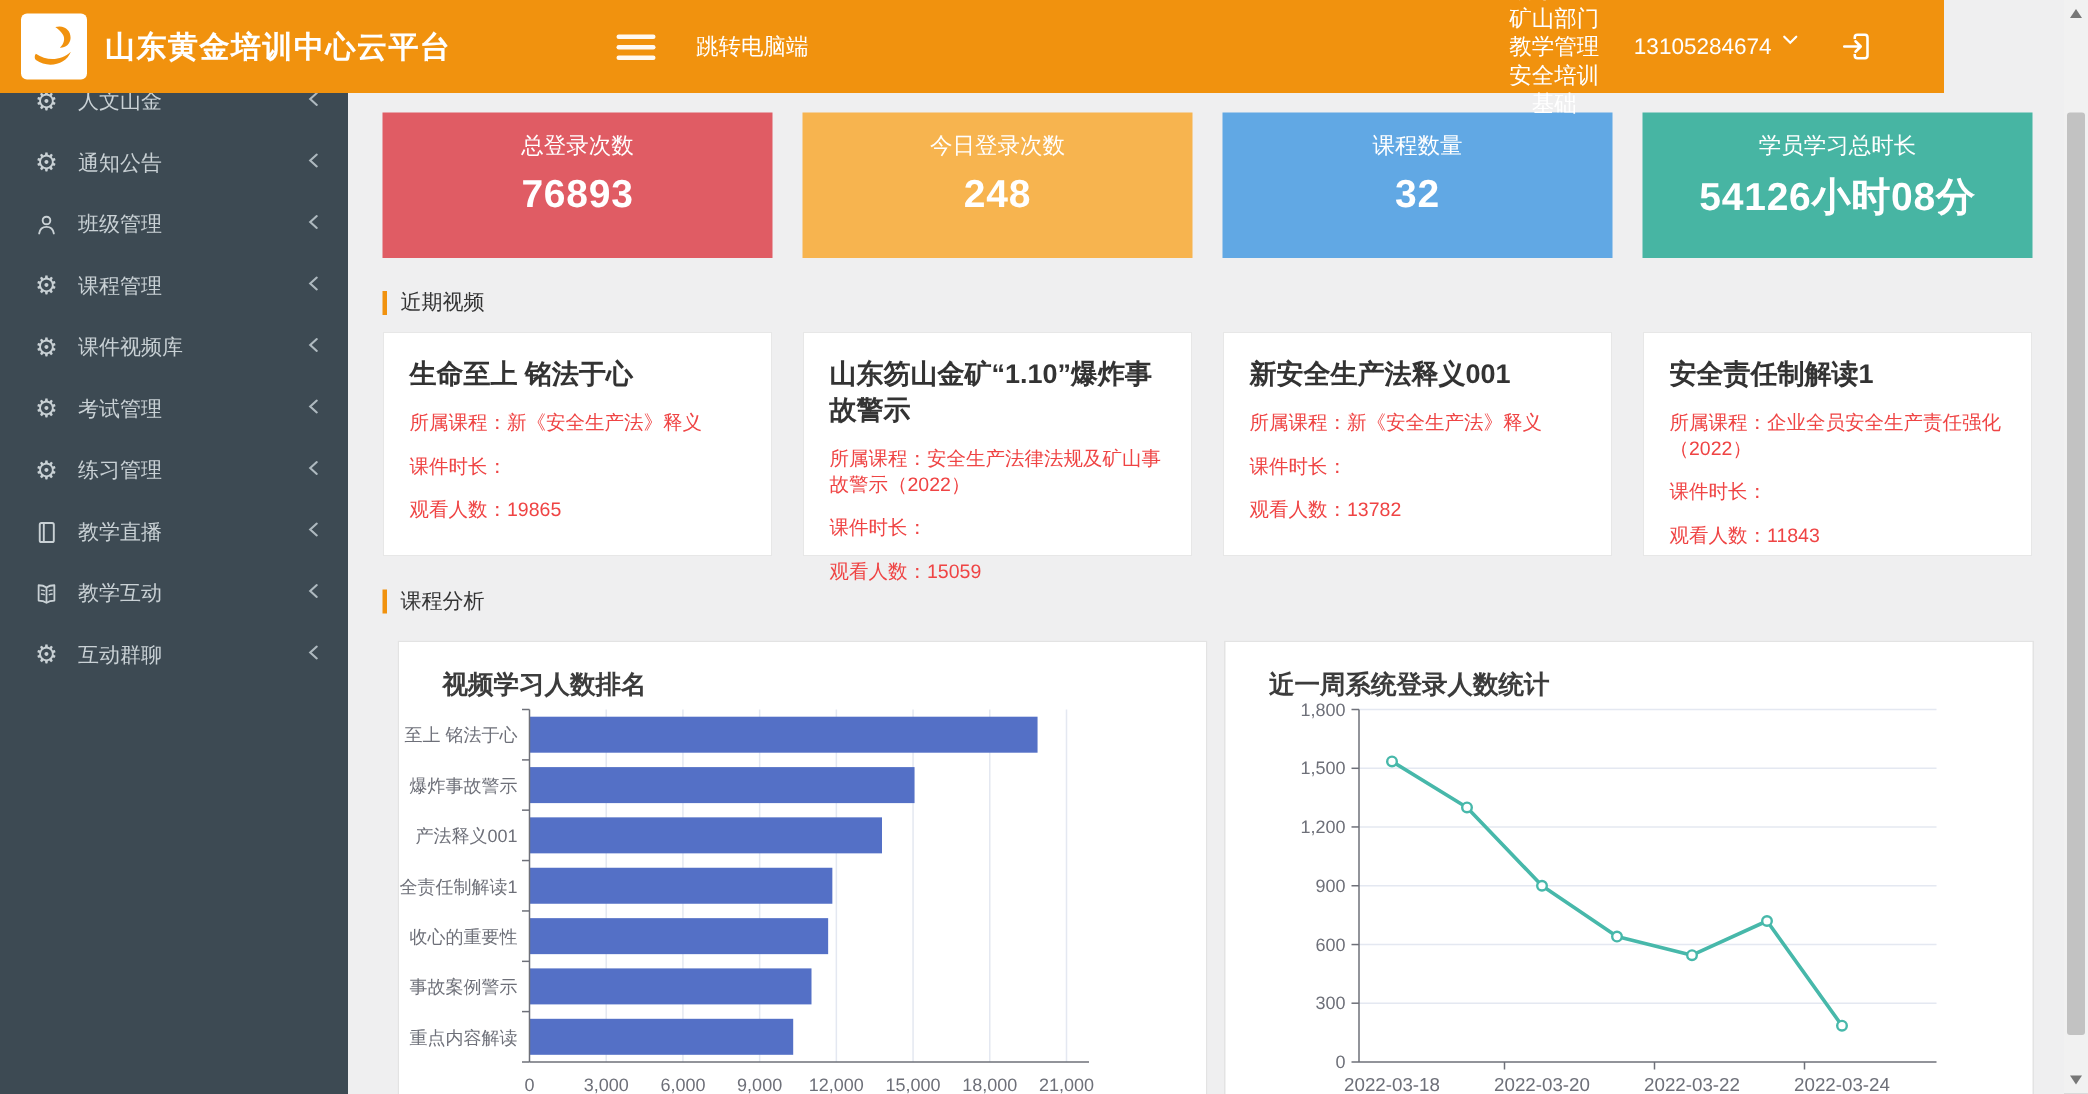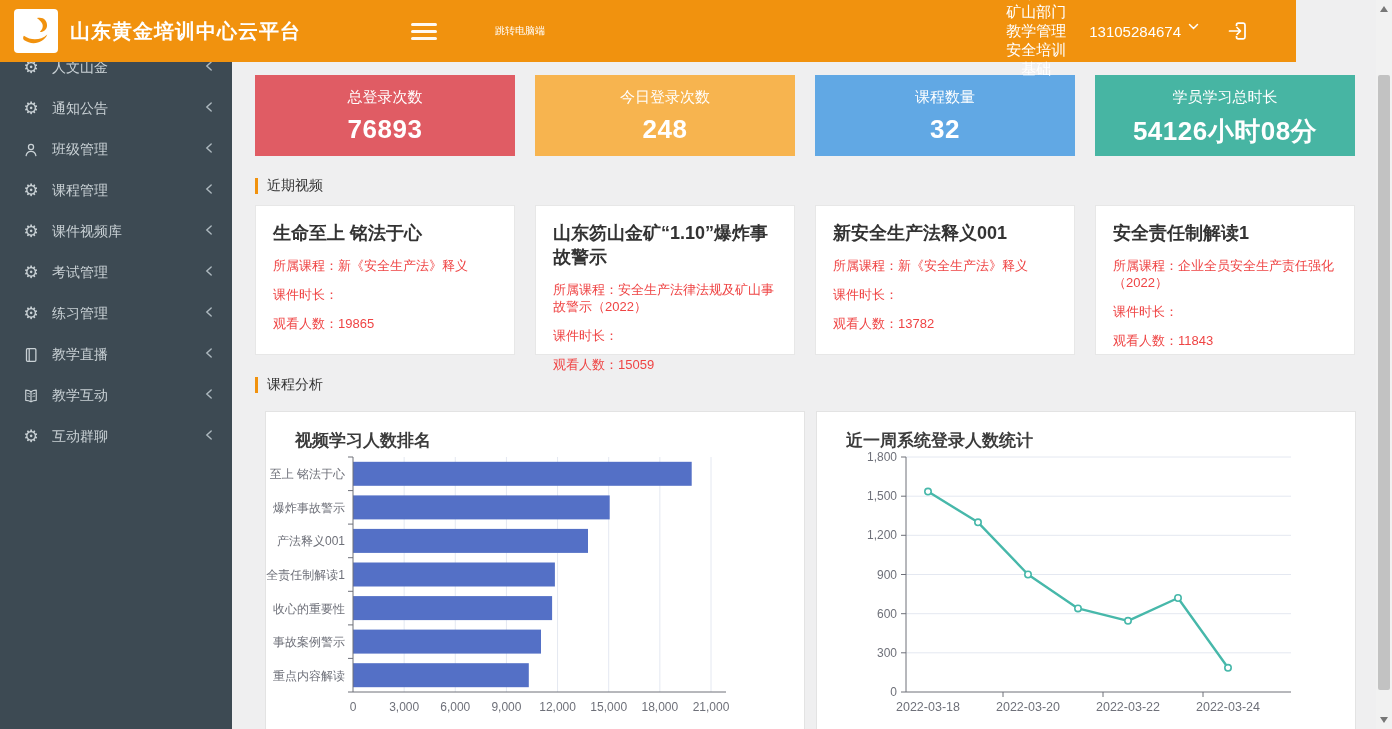--- a/index.html
+++ b/index.html
@@ -7,41 +7,41 @@
     font-family:"Liberation Sans","DejaVu Sans",sans-serif; background:#efeff0; }
 
   
   .header { position:fixed; left:0; top:0; width:1296px; height:62px;
     background:#f1920e; display:flex; align-items:center; z-index:20; }
   .logo-box { width:44px; height:44px; background:#fff; border-radius:4px;
     margin-left:14px; display:flex; align-items:center; justify-content:center; }
   .app-title { color:#fff; font-size:20px; font-weight:bold; letter-spacing:1px; margin-left:12px; }
   .hamburger { margin-left:110px; width:26px; cursor:pointer; }
   .hamburger span { display:block; height:3px; background:#fff; border-radius:2px; margin:4px 0; opacity:.95; }
-  .jump-link { color:#fff; font-size:10px; margin-left:58px; cursor:pointer; text-decoration:none; }
+  .jump-link { color:#fff; font-size:15px; margin-left:27px; cursor:pointer; text-decoration:none; }
   .top-nav { margin-left:auto; display:flex; align-items:center;flex-direction:column; }
   .top-nav .nav-item { color:#fff; font-size:15px; margin-right:23px; cursor:pointer; }
   .user-phone { color:#fff; font-size:15px; display:flex; align-items:flex-start; margin-right:28px; cursor:pointer; }
   .user-phone svg { margin-left:7px; }
   .logout-btn { margin-right:47px; cursor:pointer; display:flex; align-items:center; }
 
   
   .sidebar { position:fixed; left:0; top:62px; width:232px; height:667px;
     background:#3d4a53; overflow:hidden; z-index:10; }
   .side-menu { list-style:none; margin-top:-15px; }
   .side-item { position:relative; height:41px; display:flex; align-items:center;
     padding-left:20px; color:#c9d1d5; font-size:14px; cursor:pointer; }
   .side-item .ic { width:22px; height:20px; display:inline-flex; align-items:center;
     justify-content:center; margin-right:10px; font-size:17px; line-height:1; color:#c9d1d5; }
   .side-item .chev { position:absolute; right:16px; top:12px; color:#aeb9bf; }
 
   
   .main { position:absolute; left:232px; top:62px; width:1144px; padding-top:13px; }
   .stats { display:grid; grid-template-columns:repeat(4,260px); grid-gap:20px; margin-left:23px; }
-  .stat-card { height:81px; color:#fff; text-align:center; padding-top:13px; }
+  .stat-card { height:97px; color:#fff; text-align:center; padding-top:13px; }
   .stat-label { font-size:15px; }
   .stat-value { font-size:26px; font-weight:bold; margin-top:7px; letter-spacing:.5px; }
 
   .section-title { display:flex; align-items:center; margin:20px 0 0 23px;
     font-size:14px; color:#333; height:20px; }
   .section-title .bar { width:3px; height:16px; background:#f1920e; margin-right:9px; }
 
   .video-grid { display:grid; grid-template-columns:repeat(4,260px); grid-gap:20px;
     margin-left:23px; margin-top:9px; }
   .video-card { height:150px; background:#fff; border:1px solid #e7e7e7;

